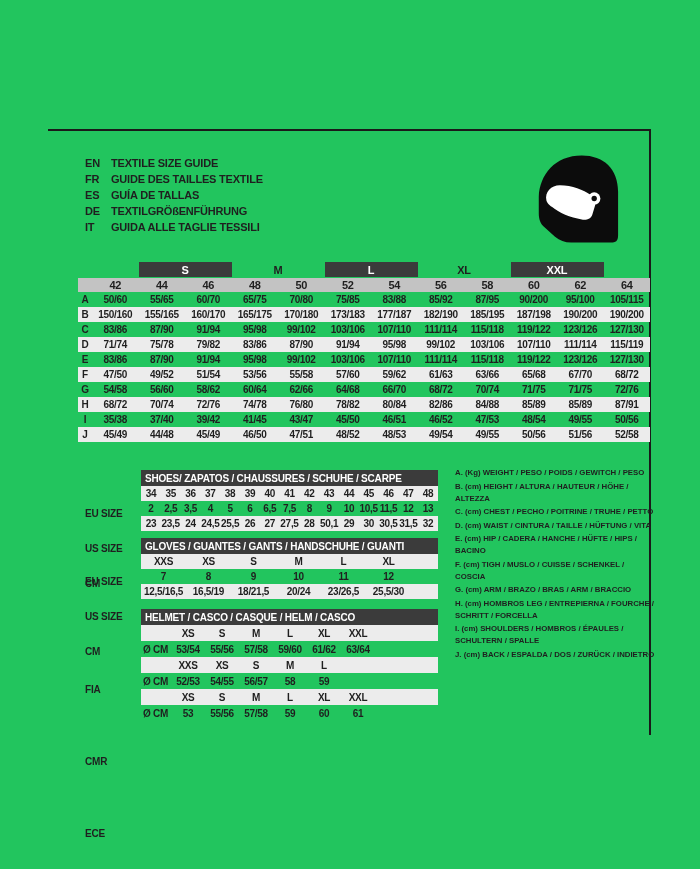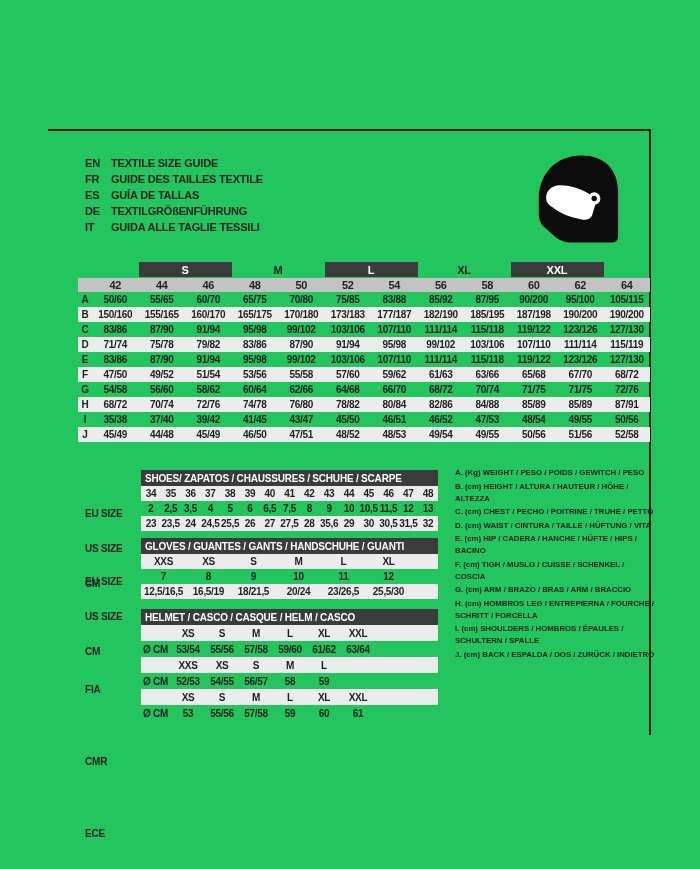--- a/index.html
+++ b/index.html
@@ -310,21 +310,21 @@
         <div class="sec-row striped">
           <div class="cell">23</div>
           <div class="cell">23,5</div>
           <div class="cell">24</div>
           <div class="cell">24,5</div>
           <div class="cell">25,5</div>
           <div class="cell">26</div>
           <div class="cell">27</div>
           <div class="cell">27,5</div>
           <div class="cell">28</div>
-          <div class="cell">35,6</div>
+          <div class="cell">50,1</div>
           <div class="cell">29</div>
           <div class="cell">30</div>
           <div class="cell">30,5</div>
           <div class="cell">31,5</div>
           <div class="cell">32</div>
         </div>
       </div>
   </div>
 
   <div class="abs side-labels rows15" style="left:85px;top:554px;">

